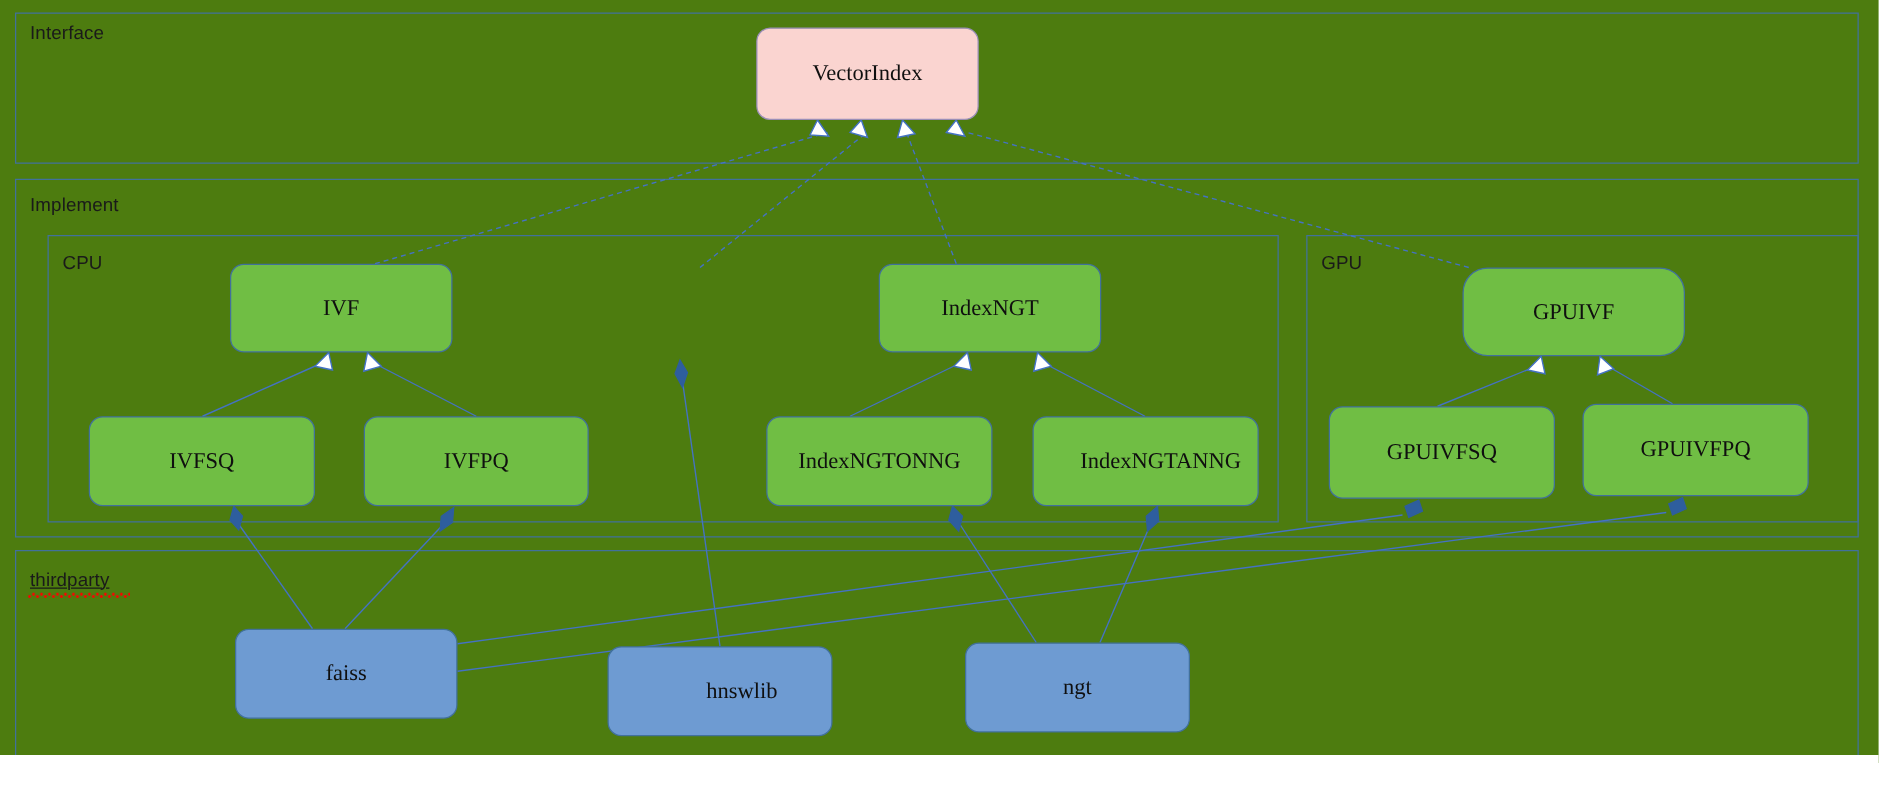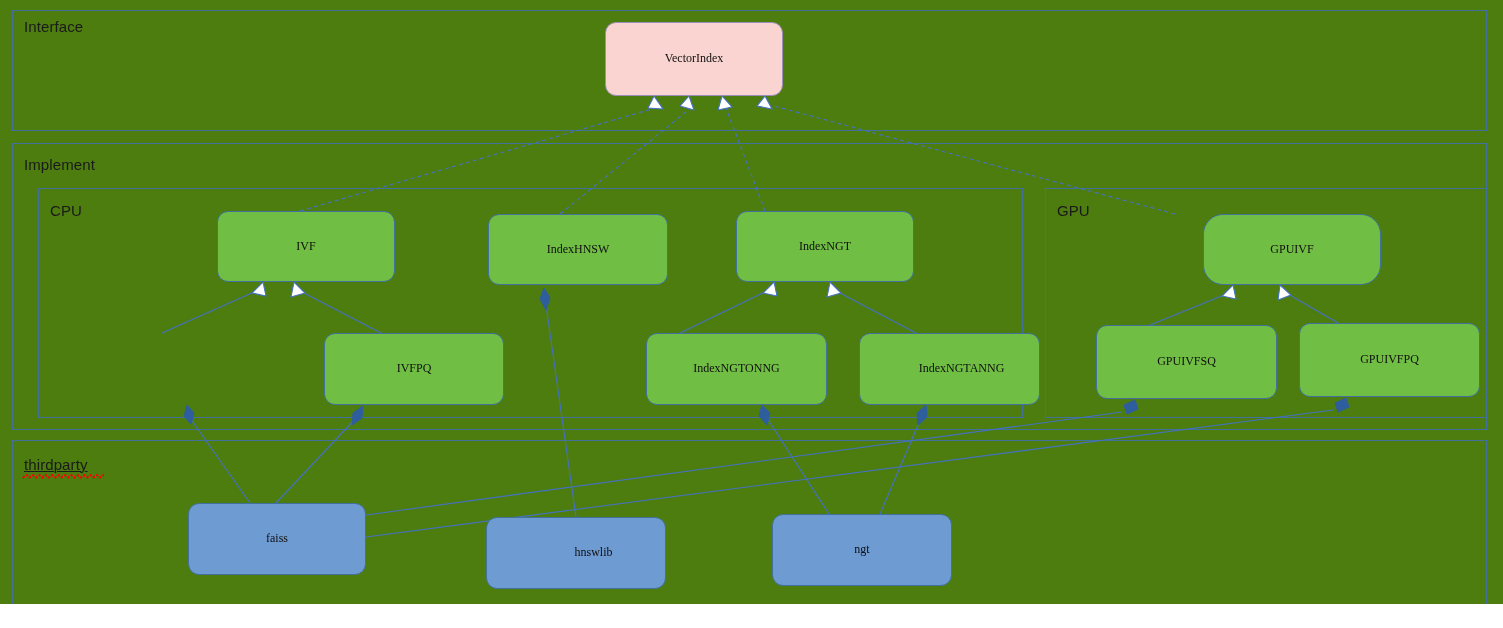--- a/index.html
+++ b/index.html
@@ -50,28 +50,28 @@
   
   .node {
     position: absolute;
     box-sizing: border-box;
     border: 1.2px solid #41719C;
     border-radius: 11px;
     display: flex;
     align-items: center;
     justify-content: center;
     font-family: "Liberation Serif", serif;
-    font-size: 12px;
+    font-size: 18px;
     color: #0f0f0f;
     text-align: center;
     line-height: 1.1;
     z-index: 5;
   }
   .node.iface { background: #FAD4D0; border-color: #9A8FB8; }
-  .node.impl  { background: #70BE44; margin-left: 33px; }
+  .node.impl  { background: #70BE44; }
   .node.third { background: #6E9BD2; }
 
   
   svg.edges {
     position: absolute;
     left: 0;
     top: 0;
     width: 1503px;
     height: 628px;
     overflow: visible;
@@ -214,32 +214,32 @@
   </svg>
 
   <div class="node iface" style="left:605px; top:22px; width:178px; height:74px;">
     <span>VectorIndex</span>
   </div>
 
   <div class="node impl" style="left:184px; top:211px; width:178px; height:71px;">
     <span>IVF</span>
   </div>
 
-  <div class="node impl" style="left:455px; top:214px; width:180px; height:71px;">
-    <span>IndexHNSW</span>
-  </div>
 
   <div class="node impl" style="left:703px; top:211px; width:178px; height:71px;">
     <span>IndexNGT</span>
   </div>
 
   <div class="node impl" style="left:1170px; top:214px; width:178px; height:71px;border-radius:20px;">
     <span>GPUIVF</span>
   </div>
 
+  <div class="node impl" style="left:71px; top:333px; width:181px; height:72px;">
+    <span>IVFSQ</span>
+  </div>
 
   <div class="node impl" style="left:291px; top:333px; width:180px; height:72px;">
     <span>IVFPQ</span>
   </div>
 
   <div class="node impl" style="left:613px; top:333px; width:181px; height:72px;">
     <span>IndexNGTONNG</span>
   </div>
 
   <div class="node impl" style="left:826px; top:333px; width:181px; height:72px;padding-left:24px;">

